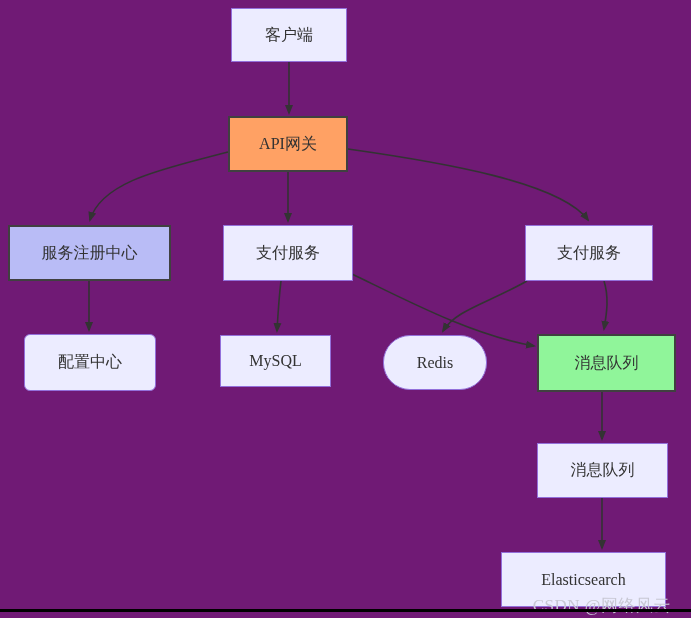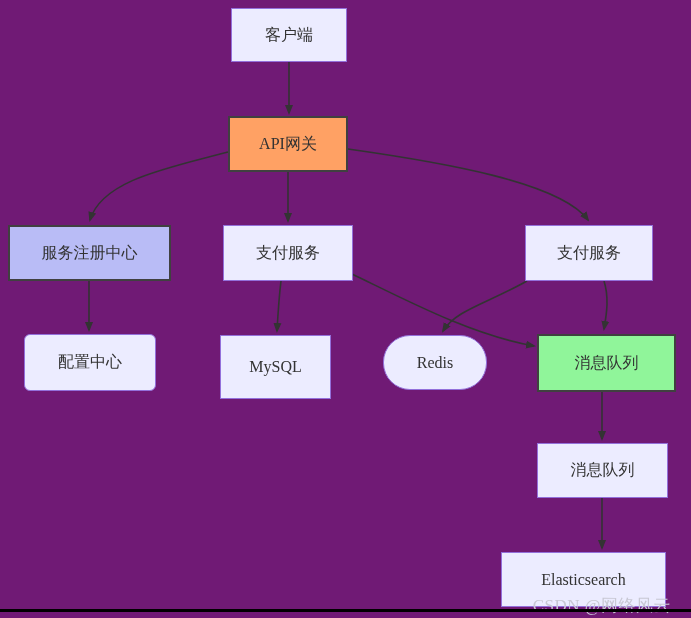--- a/index.html
+++ b/index.html
@@ -26,21 +26,21 @@
   }
   .node--gateway{background:var(--gateway-fill,#FFA164);border:2px solid var(--dark-border,#404040);}
   .node--registry{background:var(--registry-fill,#B9BCF6);border:2px solid var(--dark-border,#404040);}
   .node--mq{background:var(--mq-fill,#90F59A);border:2px solid var(--dark-border,#404040);}
   .n-client{left:231px;top:8px;width:116px;height:54px;}
   .n-gateway{left:228px;top:116px;width:120px;height:56px;}
   .n-registry{left:8px;top:225px;width:163px;height:56px;}
   .n-order{left:223px;top:225px;width:130px;height:56px;}
   .n-payment{left:525px;top:225px;width:128px;height:56px;}
   .n-config{left:24px;top:334px;width:132px;height:57px;border-radius:6px;}
-  .n-mysql{left:220px;top:335px;width:111px;height:64px;}
+  .n-mysql{left:220px;top:335px;width:111px;height:52px;}
   .n-redis{left:383px;top:335px;width:104px;height:55px;border-radius:27px;}
   .n-mq{left:537px;top:334px;width:139px;height:58px;}
   .n-inventory{left:537px;top:443px;width:131px;height:55px;}
   .n-es{left:501px;top:552px;width:165px;height:55px;}
   .watermark{
     position:absolute;right:20px;top:594px;
     font-size:17px;letter-spacing:.5px;
     color:var(--watermark-color,#C8C8D4);
   }
   .bottom-rule{

